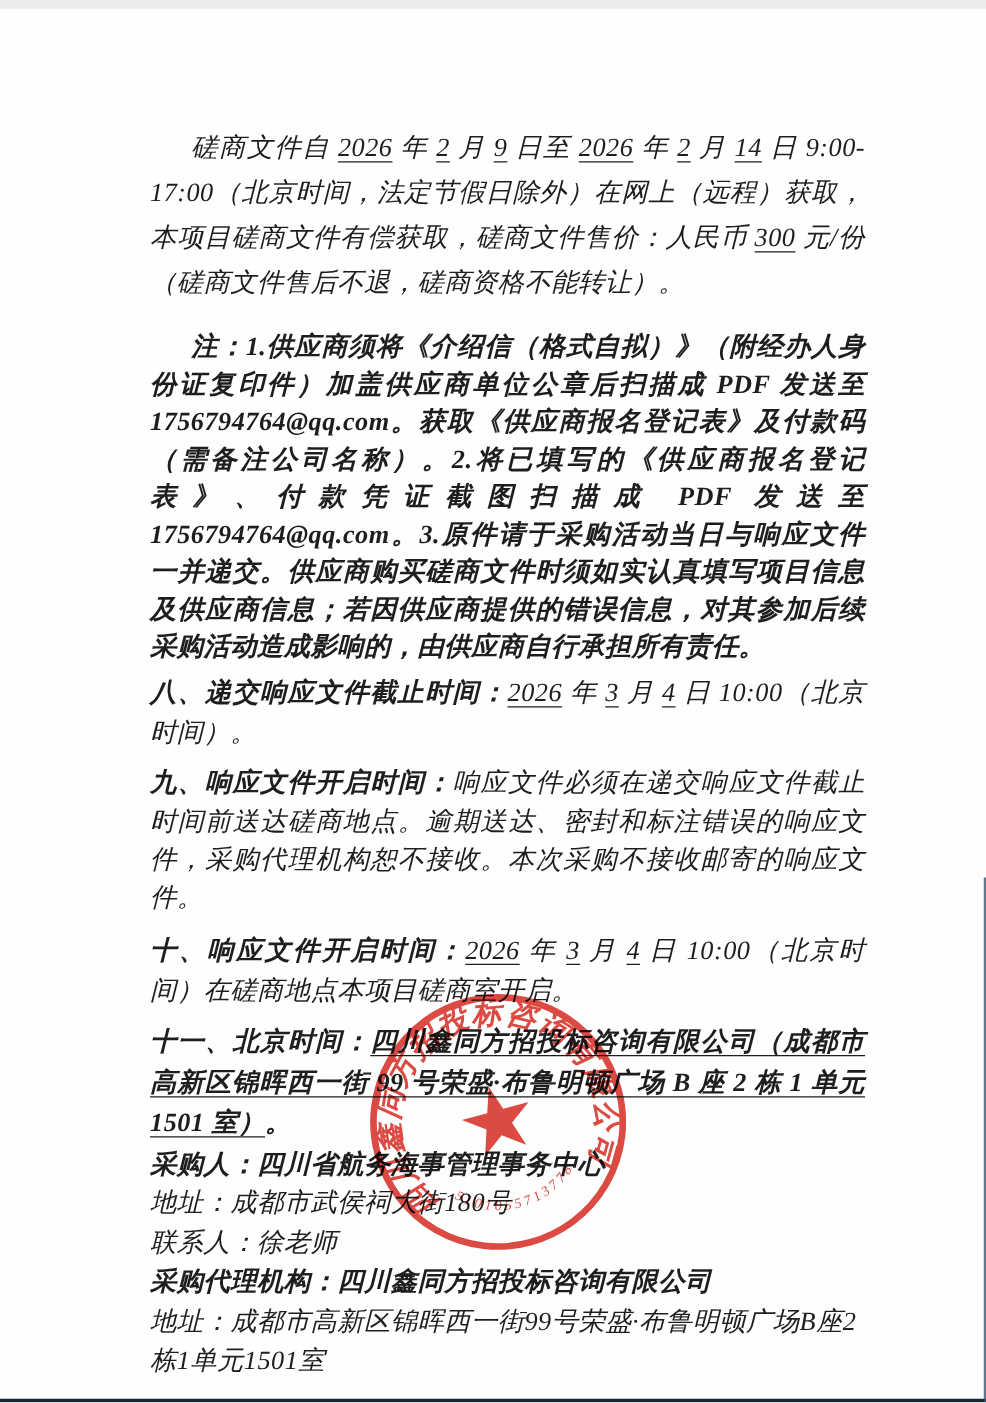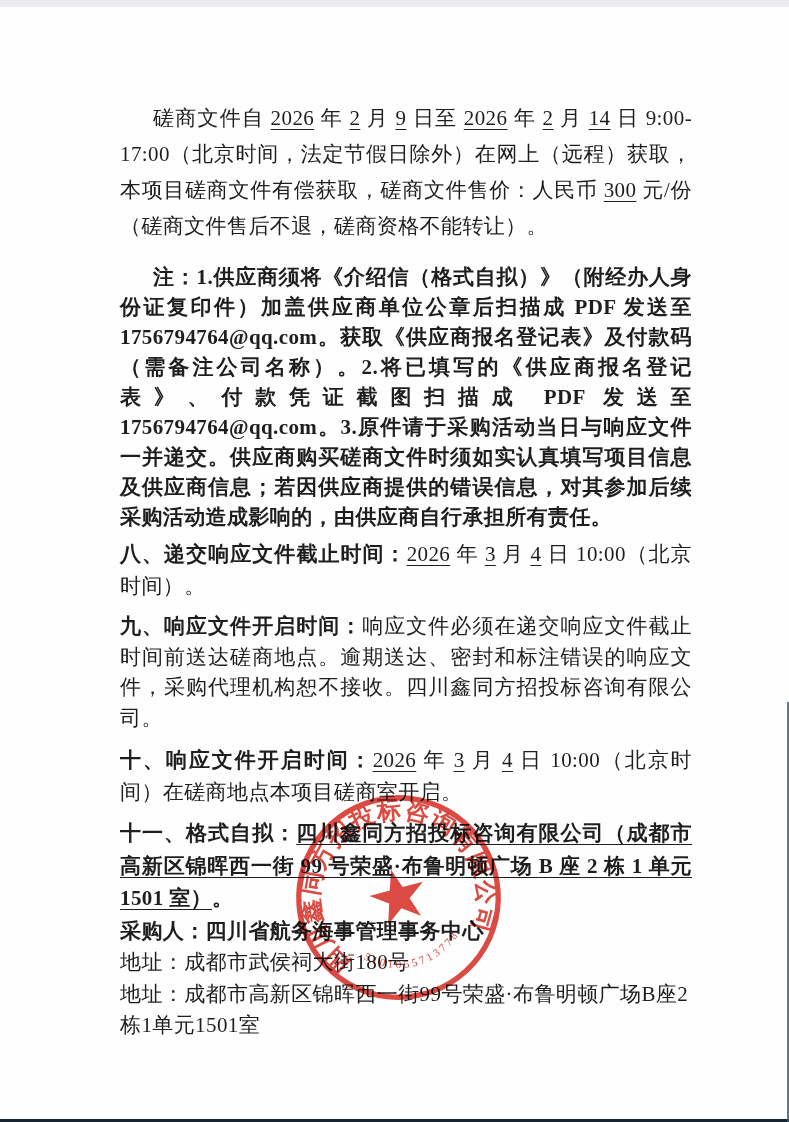--- a/index.html
+++ b/index.html
@@ -4,20 +4,21 @@
 <style>
   html,body{margin:0;padding:0;background:#f2f2f2;}
   .page{
     position:relative;
     width:789px;height:1122px;
     margin:0 auto;
     background:#fefefe;
     overflow:hidden;
     font-family:"Liberation Serif","DejaVu Serif",serif;
     color:#1e1e1e;
+    font-style:italic;
   }
   
   .scan-top{position:absolute;top:0;left:0;width:100%;height:7px;background:#ebebed;}
   .scan-bottom{position:absolute;bottom:0;left:0;width:100%;height:3px;background:#182531;}
   .scan-right{position:absolute;bottom:0;right:0;width:2px;height:420px;background:#3a5671;opacity:.8;}
 
   .content{
     position:absolute;
     left:120px;top:100px;width:572px;
     font-size:21px;
@@ -54,30 +55,32 @@
 <div class="page">
   <div class="scan-top"></div>
 
   <div class="content">
     <p class="para p1"><span>磋商文件自 </span><span class="u">2026</span><span> 年 </span><span class="u">2</span><span> 月 </span><span class="u">9</span><span> 日至 </span><span class="u">2026</span><span> 年 </span><span class="u">2</span><span> 月 </span><span class="u">14</span><span> 日 9:00-17:00（北京时间，法定节假日除外）在网上（远程）获取，本项目磋商文件有偿获取，磋商文件售价：人民币 </span><span class="u">300</span><span> 元/份（磋商文件售后不退，磋商资格不能转让）。</span></p>
 
     <p class="para note"><span>注：1.供应商须将《介绍信（格式自拟）》（附经办人身份证复印件）加盖供应商单位公章后扫描成 PDF 发送至 1756794764@qq.com。获取《供应商报名登记表》及付款码（需备注公司名称）。2.将已填写的《供应商报名登记表》、付款凭证截图扫描成 PDF 发送至 1756794764@qq.com。3.原件请于采购活动当日与响应文件一并递交。供应商购买磋商文件时须如实认真填写项目信息及供应商信息；若因供应商提供的错误信息，对其参加后续采购活动造成影响的，由供应商自行承担所有责任。</span></p>
 
     <p class="para s8"><span class="b">八、递交响应文件截止时间：</span><span class="u">2026</span><span> 年 </span><span class="u">3</span><span> 月 </span><span class="u">4</span><span> 日 10:00（北京时间）。</span></p>
 
-    <p class="para s9"><span class="b">九、响应文件开启时间：</span><span>响应文件必须在递交响应文件截止时间前送达磋商地点。逾期送达、密封和标注错误的响应文件，采购代理机构恕不接收。四川鑫同方招投标咨询有限公司。</span></p>
+    <p class="para s9"><span class="b">九、响应文件开启时间：</span><span>响应文件必须在递交响应文件截止时间前送达磋商地点。逾期送达、密封和标注错误的响应文件，采购代理机构恕不接收。本次采购不接收邮寄的响应文件。</span></p>
 
     <p class="para s10"><span class="b">十、响应文件开启时间：</span><span class="u">2026</span><span> 年 </span><span class="u">3</span><span> 月 </span><span class="u">4</span><span> 日 10:00（北京时间）在磋商地点本项目磋商室开启。</span></p>
 
-    <p class="para s11"><span class="b">十一、格式自拟：</span><span class="b u">四川鑫同方招投标咨询有限公司（成都市高新区锦晖西一街 99 号荣盛·布鲁明顿广场 B 座 2 栋 1 单元 1501 室）</span><span class="b">。</span></p>
+    <p class="para s11"><span class="b">十一、北京时间：</span><span class="b u">四川鑫同方招投标咨询有限公司（成都市高新区锦晖西一街 99 号荣盛·布鲁明顿广场 B 座 2 栋 1 单元 1501 室）</span><span class="b">。</span></p>
 
 
     <div class="contacts">
       <p class="para contact-line"><span class="b">采购人：四川省航务海事管理事务中心</span></p>
       <p class="para contact-line"><span>地址：成都市武侯祠大街180号</span></p>
+      <p class="para contact-line"><span>联系人：徐老师</span></p>
+      <p class="para contact-line"><span class="b">采购代理机构：四川鑫同方招投标咨询有限公司</span></p>
       <p class="para contact-line"><span>地址：成都市高新区锦晖西一街99号荣盛·布鲁明顿广场B座2栋1单元1501室</span></p>
 
     </div>
   </div>
 
   <svg class="seal" viewBox="0 0 220 220" aria-hidden="true">
     <defs>
       <path id="arcTop" d="M 42.8 157.1 A 82 82 0 1 1 177.2 157.1" fill="none"></path>
       <path id="arcBottom" d="M 45 143.1 A 73 73 0 0 0 175 143.1" fill="none"></path>
     </defs>

